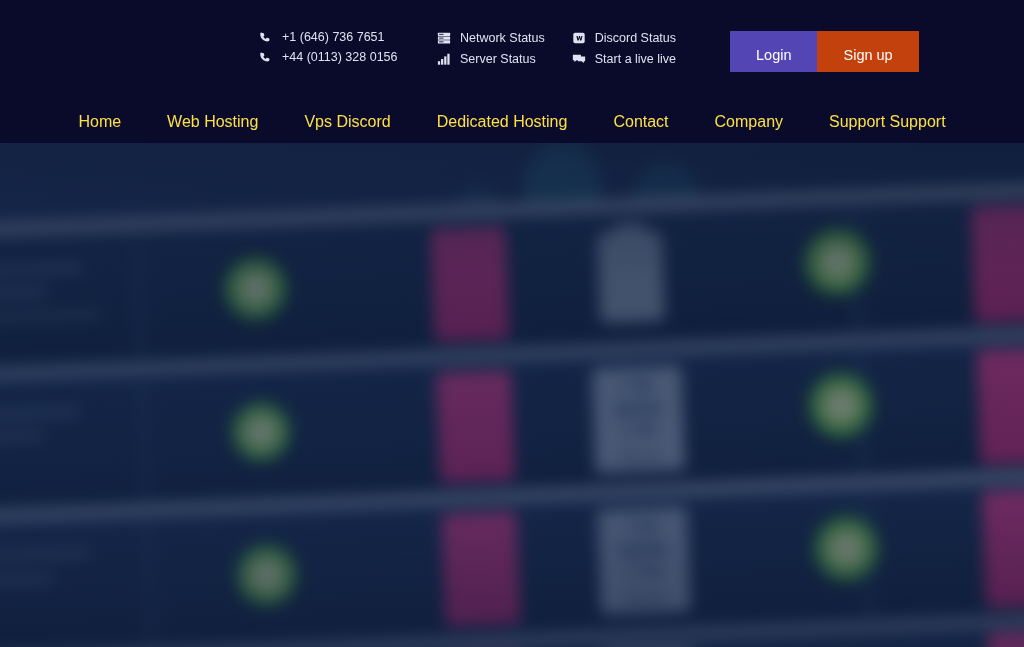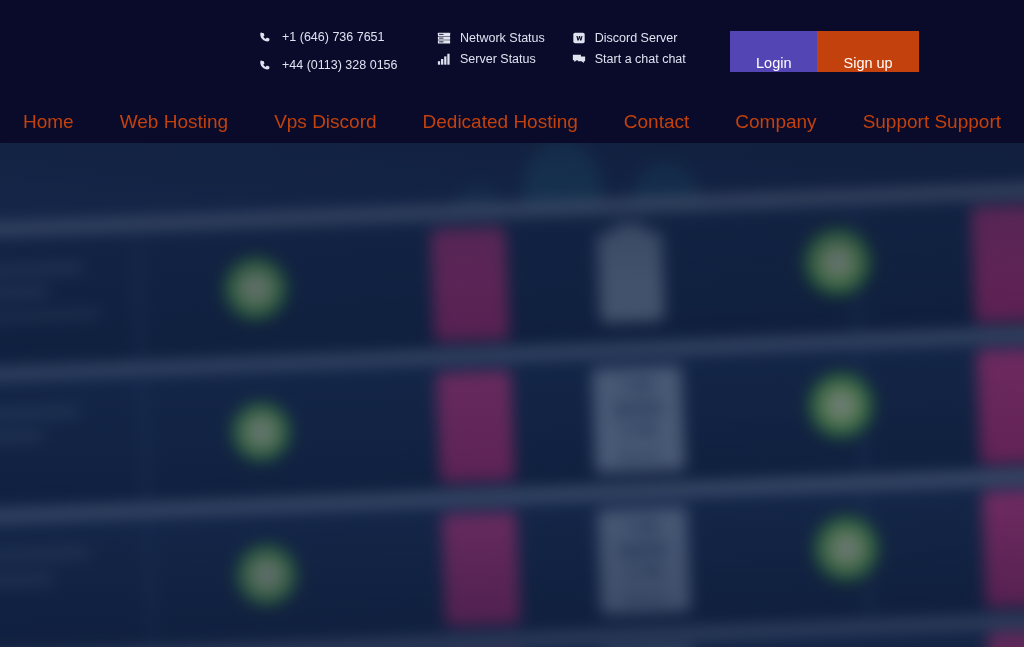--- a/index.html
+++ b/index.html
@@ -61,21 +61,21 @@
     line-height: 1;
   }
 
   
   .phones {
     position: absolute;
     left: 259px;
     top: 31px;
     display: flex;
     flex-direction: column;
-    gap: 15px;
+    gap: 7px;
   }
   .phone-row {
     display: flex;
     align-items: center;
     gap: 10px;
     color: #dfe2ef;
     font-size: 12.5px;
     line-height: 1;
     white-space: nowrap;
   }
@@ -110,21 +110,21 @@
   
   .auth {
     position: absolute;
     left: 730px;
     top: 31px;
     display: flex;
     height: 41px;
   }
   .btn {
     border: 0;
-    padding: 12px 26px;
+    padding: 4px 26px;
     font-family: inherit;
     font-size: 14.5px;
     color: #ffffff;
     cursor: pointer;
     line-height: 41px;
     height: 41px;
   }
   .btn-login  { background: #5445b5; }
   .btn-signup { background: #c2410c; }
 
@@ -134,22 +134,22 @@
     left: 0;
     top: 100px;
     width: 1024px;
     height: 43px;
     display: flex;
     align-items: center;
     justify-content: center;
     gap: 0;
   }
   .nav-item {
-    color: #c2410c;
-    font-size: 19px;
+    color: #fde047;
+    font-size: 16px;
     padding: 0 23px;
     text-decoration: none;
     white-space: nowrap;
     cursor: pointer;
     line-height: 1;
   }
 
   
   .hero {
     position: absolute;
@@ -250,30 +250,30 @@
             <span>Server Status</span>
           </a>
         </div>
 
         <div class="linkcol">
           <a class="hlink">
             <svg class="ic" viewBox="0 0 16 16">
               <rect x="1.5" y="2" width="13" height="12" rx="2" fill="#dfe2ef"></rect>
               <path fill="#0a0a2b" d="M5 5.6h1.5l.6 3.4.9-3.4h1.2l.9 3.4.6-3.4H12l-1.2 5.2H9.3L8.5 7.6l-.8 3.2H6.2z"></path>
             </svg>
-            <span>Discord Server</span>
+            <span>Discord Status</span>
           </a>
           <a class="hlink">
             <svg class="ic" viewBox="0 0 16 16">
               <g fill="#dfe2ef">
                 <path d="M1 3.2h9.2v6.1H5.4L2.6 11.4V9.3H1z"></path>
                 <path d="M6.6 5.2H15v5.3h-1.5v2.1l-2.6-2.1H6.6z"></path>
               </g>
             </svg>
-            <span>Start a chat chat</span>
+            <span>Start a live live</span>
           </a>
         </div>
 
       </div>
 
       <div class="auth">
         <button class="btn btn-login">Login</button>
         <button class="btn btn-signup">Sign up</button>
       </div>
 

